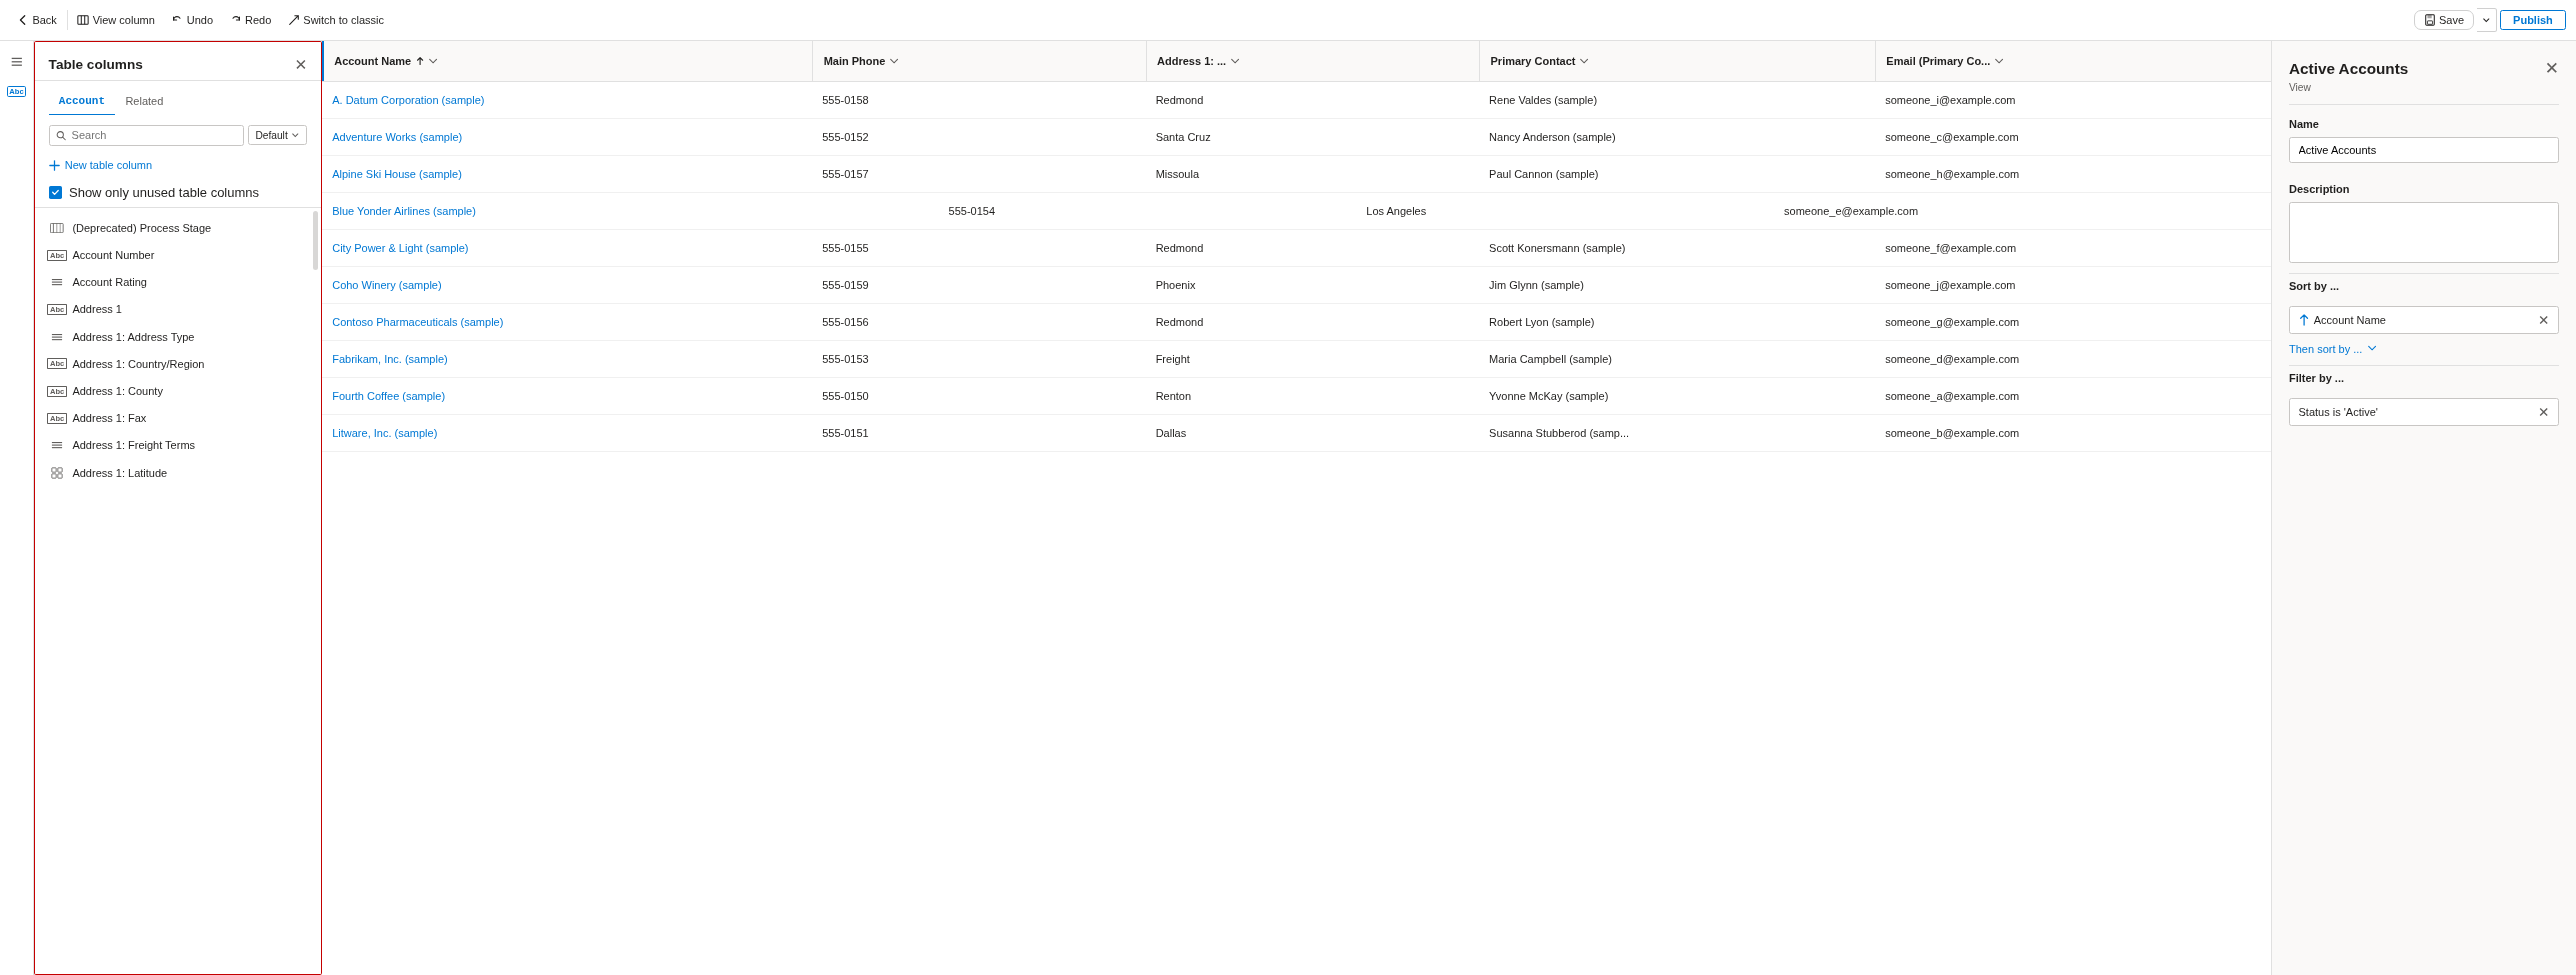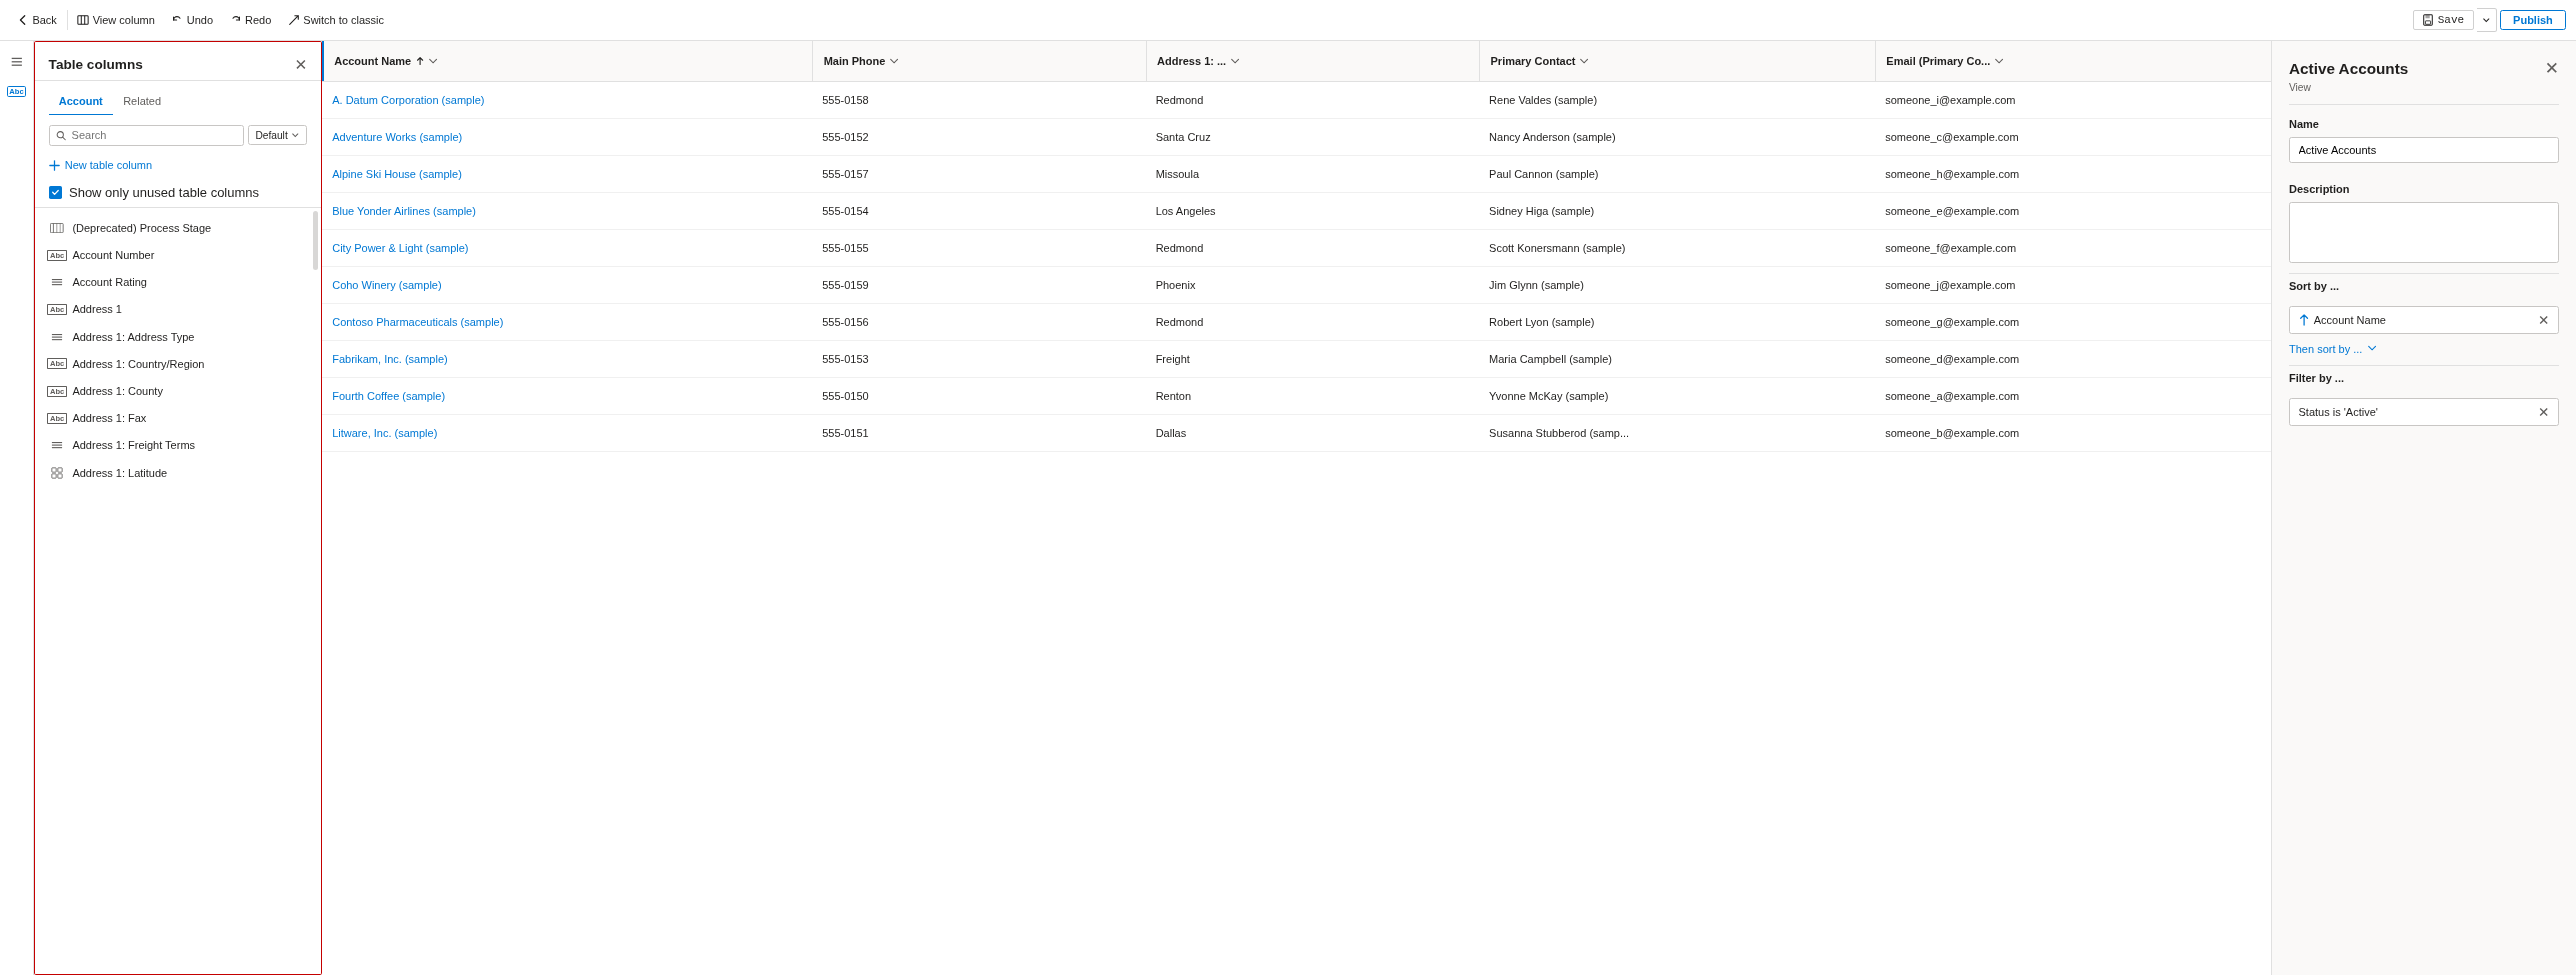--- a/index.html
+++ b/index.html
@@ -17,22 +17,21 @@
       font-size: 11px; color: #201f1e; padding: 3.4px 6.8px;
       border-radius: 2.5px;
     }
     .topbar-btn svg { width: 12px; height: 12px; }
     .topbar-spacer { flex: 1; }
     .topbar-right { display: flex; align-items: center; gap: 3.4px; }
     .save-btn {
       display: flex; align-items: center; gap: 3.4px;
       background: none; border: 0.8px solid #d0d0d0; cursor: pointer;
       font-size: 11px; color: #201f1e; padding: 3.4px 8.5px;
-      border-radius: 2px;
-      font-family: Liberation Mono, monospace;
+      border-radius: 7px;
     }
     .save-dropdown {
       border: 0.8px solid #d0d0d0; border-left: none; background: none;
       cursor: pointer; padding: 3.4px 5.1px; border-radius: 0 2.5px 2.5px 0;
     }
     .publish-btn {
       display: flex; align-items: center; gap: 3.4px;
       background: none; border: 0.8px solid #0078d4; cursor: pointer;
       font-size: 11px; color: #0078d4; padding: 3.4px 12px;
       border-radius: 2.5px; font-weight: 600;
@@ -65,21 +64,21 @@
       padding: 13.6px 13.6px 6.8px 13.6px; border-bottom: 0.8px solid #e0e0e0;
     }
     .panel-title { font-size: 13.6px; font-weight: 600; }
     .panel-close { background: none; border: none; cursor: pointer; font-size: 15.3px; color: #605e5c; }
 
     .panel-tabs { display: flex; padding: 6.8px 13.6px 0; gap: 0; }
     .panel-tab {
       padding: 6.8px 10.2px; cursor: pointer; font-size: 11px; border: none; background: none;
       border-bottom: 1.7px solid transparent; color: #605e5c;
     }
-    .panel-tab.active { color: #0078d4; border-bottom: 1.7px solid #0078d4; font-weight: 600; }
+    .panel-tab.active { color: #0078d4; border-bottom: 1.7px solid #0078d4; font-weight: 600; font-family: Liberation Mono, monospace; }
 
     .panel-search-row {
       display: flex; align-items: center; gap: 4px; padding: 10.2px 13.6px 6.8px;
     }
     .panel-search {
       display: flex; align-items: center; gap: 5.1px; border: 0.8px solid #c8c6c4;
       border-radius: 2.5px; padding: 3.4px 6.8px; flex: 1;
     }
     .panel-search input {
       border: none; outline: none; font-size: 11px; background: none; width: 100%;
@@ -460,21 +459,20 @@
     <div class="grid-cell" style="min-width:237px;flex:1.5;">Alpine Ski House (sample)</div>
     <div class="grid-cell mid">555-0157</div>
     <div class="grid-cell mid">Missoula</div>
     <div class="grid-cell wide">Paul Cannon (sample)</div>
     <div class="grid-cell wide" style="border-right:none;">someone_h@example.com</div>
   </div>
         <div class="grid-row">
     <div class="grid-cell" style="min-width:237px;flex:1.5;">Blue Yonder Airlines (sample)</div>
     <div class="grid-cell mid">555-0154</div>
     <div class="grid-cell mid">Los Angeles</div>
-    <div class="grid-cell wide">Sidney Higa (sample)</div>
     <div class="grid-cell wide" style="border-right:none;">someone_e@example.com</div>
   </div>
         <div class="grid-row">
     <div class="grid-cell" style="min-width:237px;flex:1.5;">City Power &amp; Light (sample)</div>
     <div class="grid-cell mid">555-0155</div>
     <div class="grid-cell mid">Redmond</div>
     <div class="grid-cell wide">Scott Konersmann (sample)</div>
     <div class="grid-cell wide" style="border-right:none;">someone_f@example.com</div>
   </div>
         <div class="grid-row">

